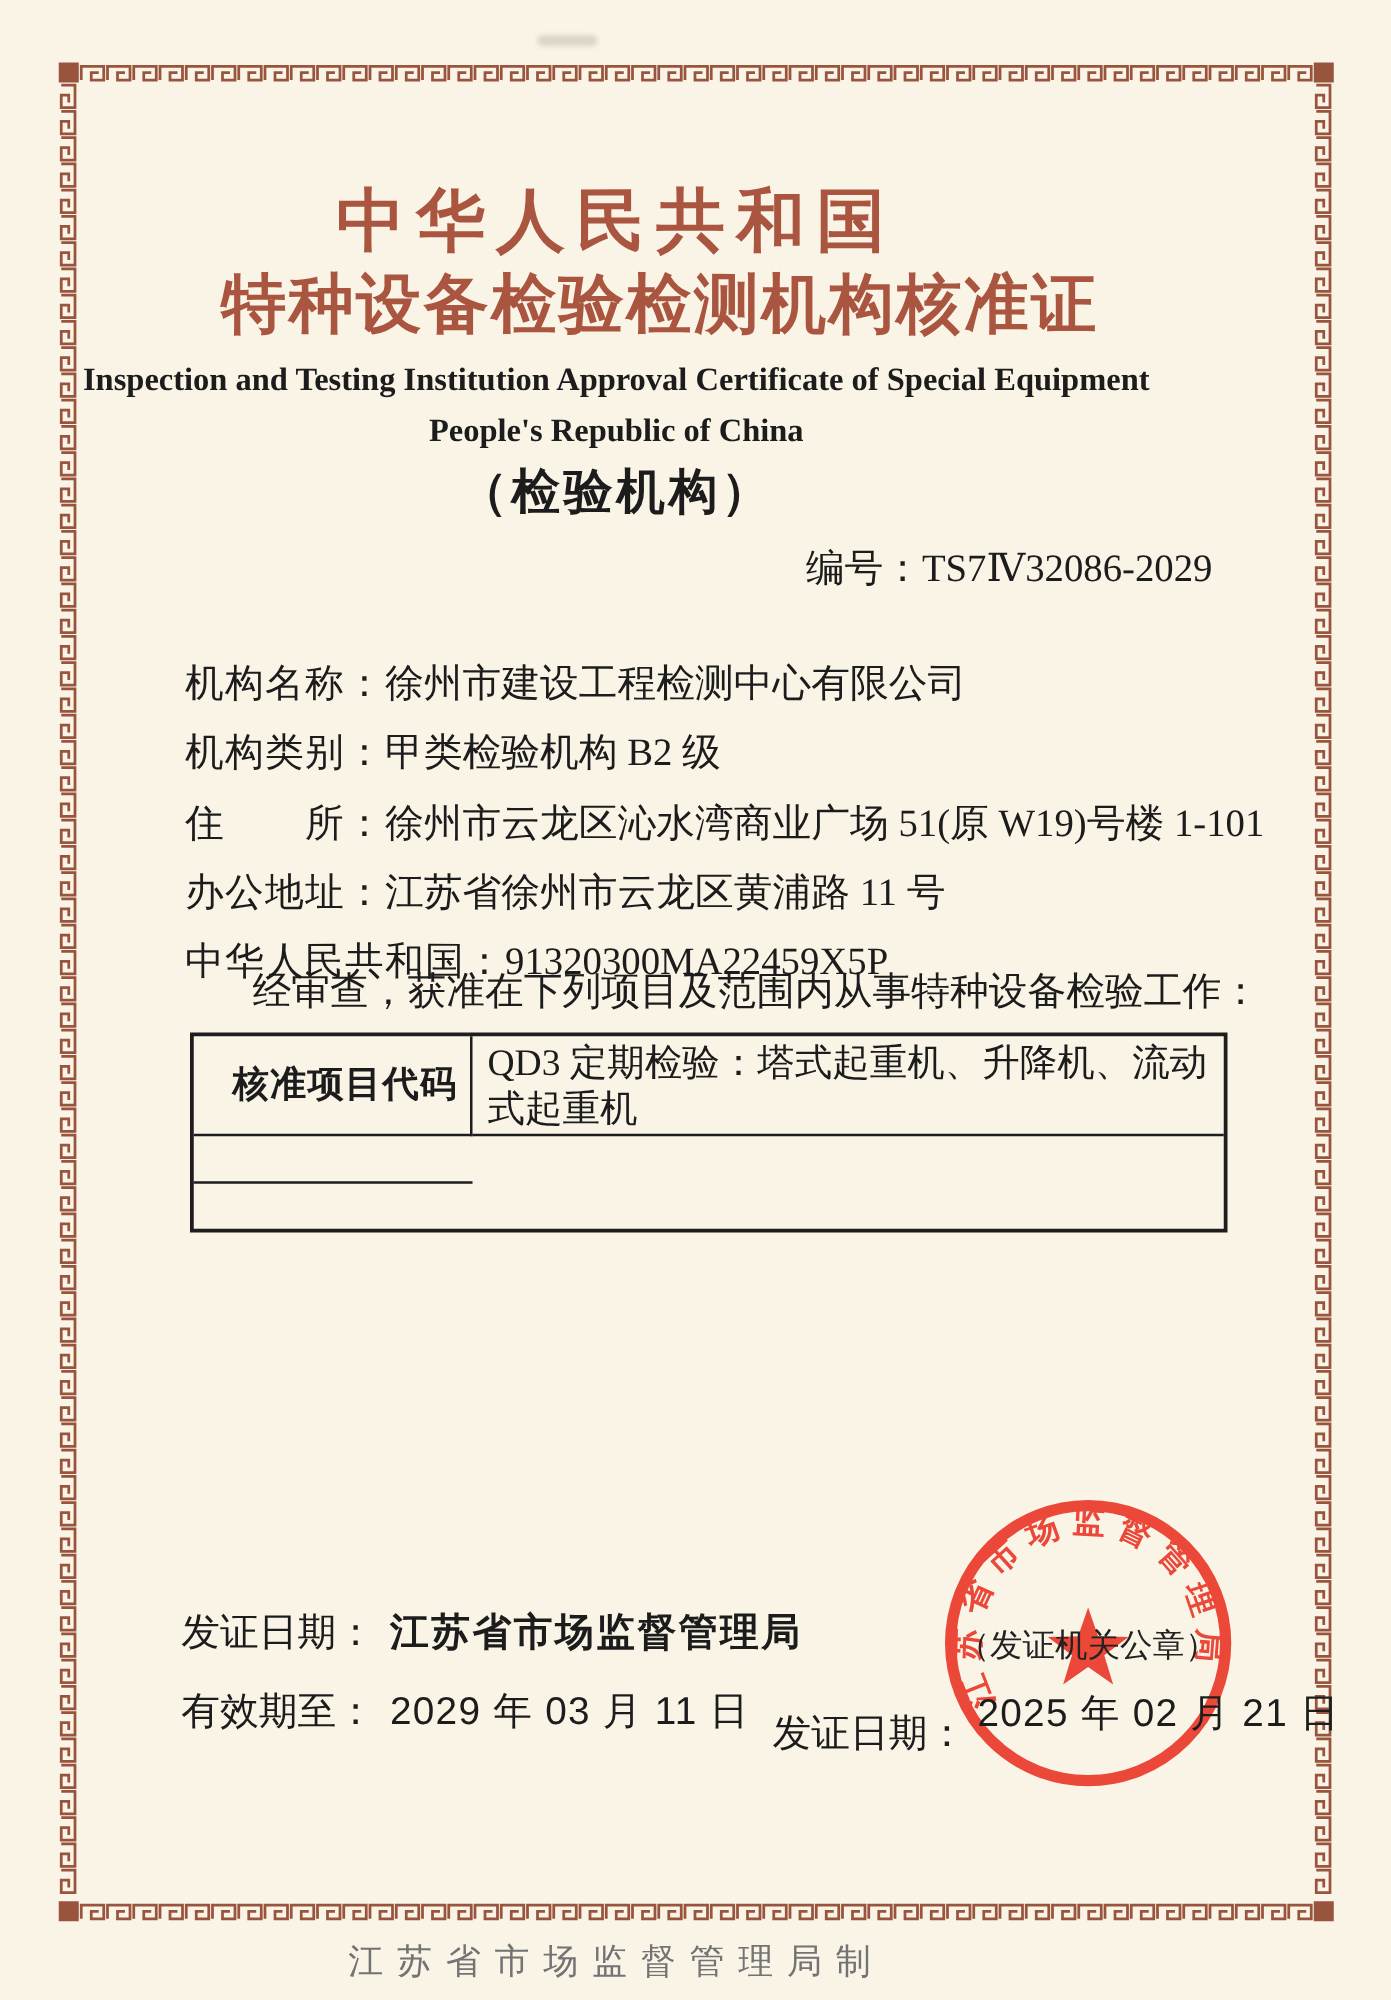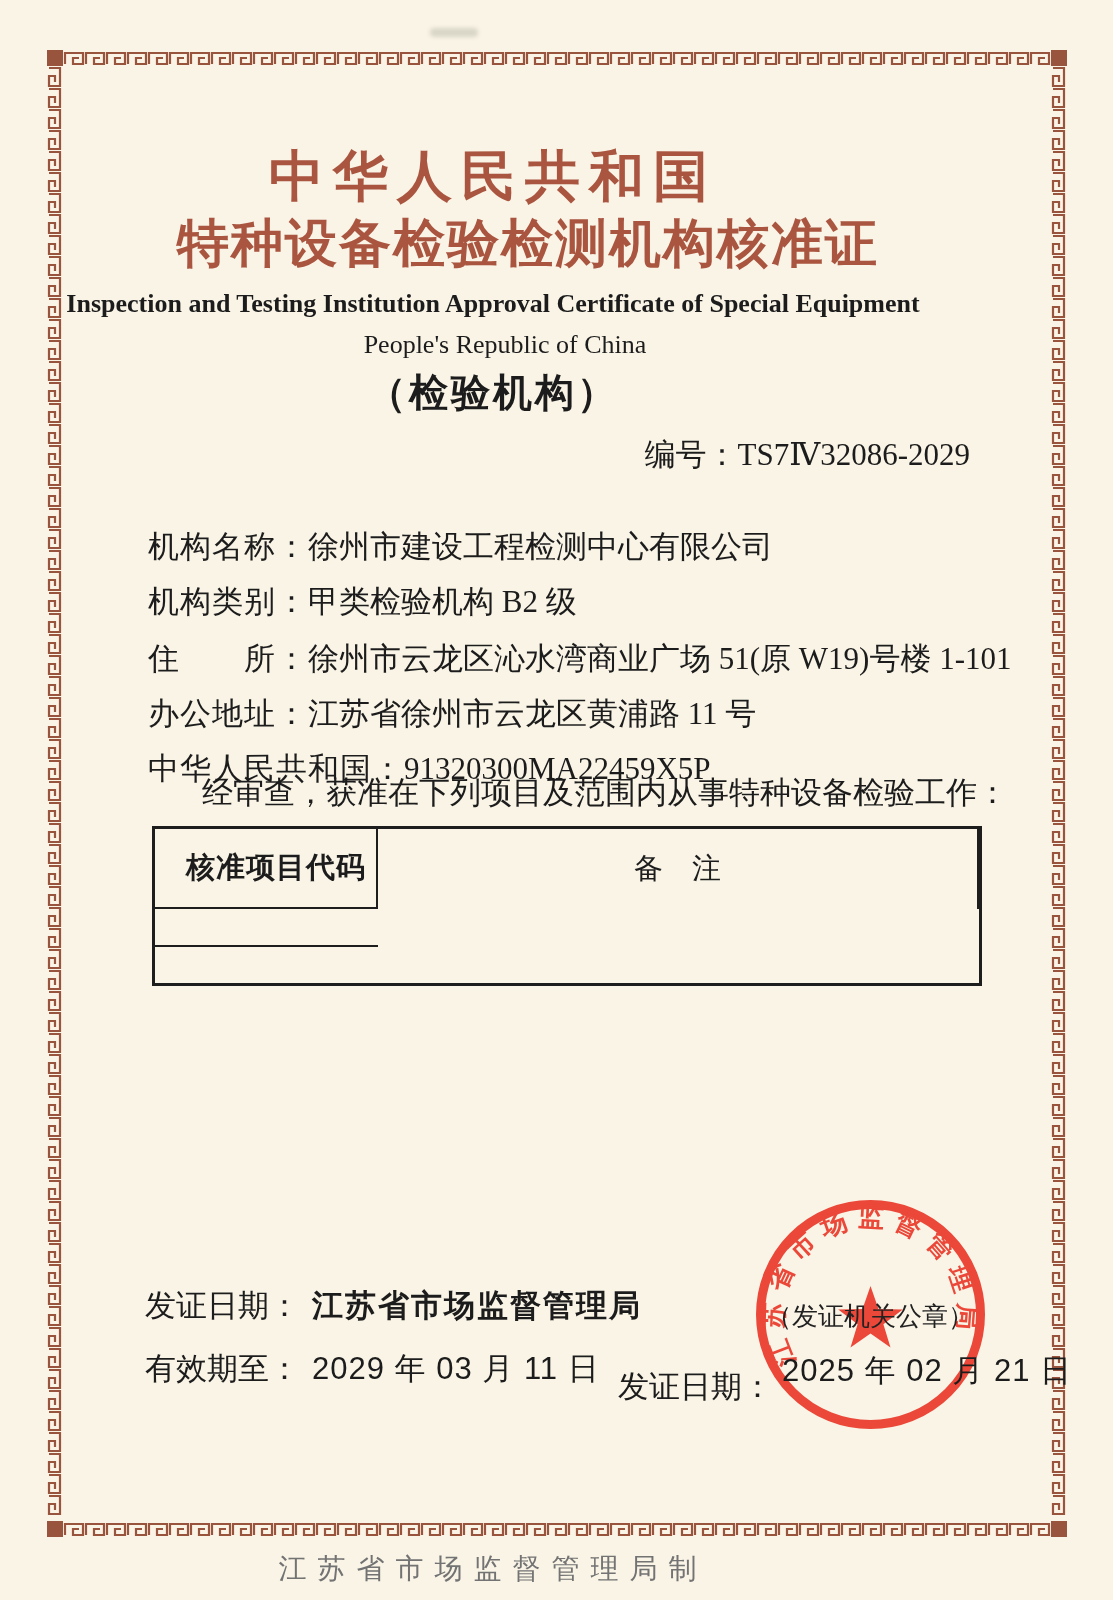--- a/index.html
+++ b/index.html
@@ -15,21 +15,21 @@
     background:var(--bg);
     font-family:"Liberation Serif","DejaVu Serif",serif;
     color:var(--ink);
   }
   .abs{position:absolute;}
   .centered{left:0;width:986px;text-align:center;}
   
   .title-cn1{top:140px;font-size:55px;font-weight:bold;letter-spacing:9px;color:var(--title-red);}
   .title-cn2{top:209px;font-size:52px;font-weight:bold;letter-spacing:2px;color:var(--title-red);margin-left:35px;}
   .title-en1{top:289px;font-size:26px;font-weight:bold;}
-  .title-en2{top:330px;font-size:26px;font-weight:normal;padding-left:12px;}
+  .title-en2{top:330px;font-size:26px;font-weight:bold;}
   .subtitle-cn{top:366px;font-size:39px;font-weight:600;letter-spacing:3px;}
   
   .cert-number{top:434px;right:143px;font-size:31px;}
   .field{left:148px;font-size:31px;white-space:nowrap;margin-top:32px;}
   .field .lbl{letter-spacing:1px;}
   .f0{top:494px;} .f1{top:549px;} .f2{top:606px;} .f3{top:661px;} .f4{top:716px;}
   .approval-note{top:772px;left:202px;font-size:31px;}
   
   .scope-table{
     left:152px;top:826px;width:830px;
@@ -329,21 +329,21 @@
   <span class="lbl">办公地址：</span><span>江苏省徐州市云龙区黄浦路 11 号</span>
 </div>
 <div class="abs field f4">
   <span class="lbl">中华人民共和国：</span><span>91320300MA22459X5P</span>
 </div>
 
 <div class="abs approval-note">经审查，获准在下列项目及范围内从事特种设备检验工作：</div>
 
 <div class="abs scope-table">
   <div class="hcell bold r1">核准项目代码</div>
-  <div class="hcell">备　注</div>
+  <div class="ccell r1">QD3 定期检验：塔式起重机、升降机、流动式起重机</div>
   <div class="remark-right">
     <div class="remark-sub first"></div>
     <div class="remark-sub"></div>
   </div>
 </div>
 
 <div class="abs issuer-line">
   <span>发证日期：</span><span class="val">江苏省市场监督管理局</span>
 </div>
 <div class="abs valid-line">

